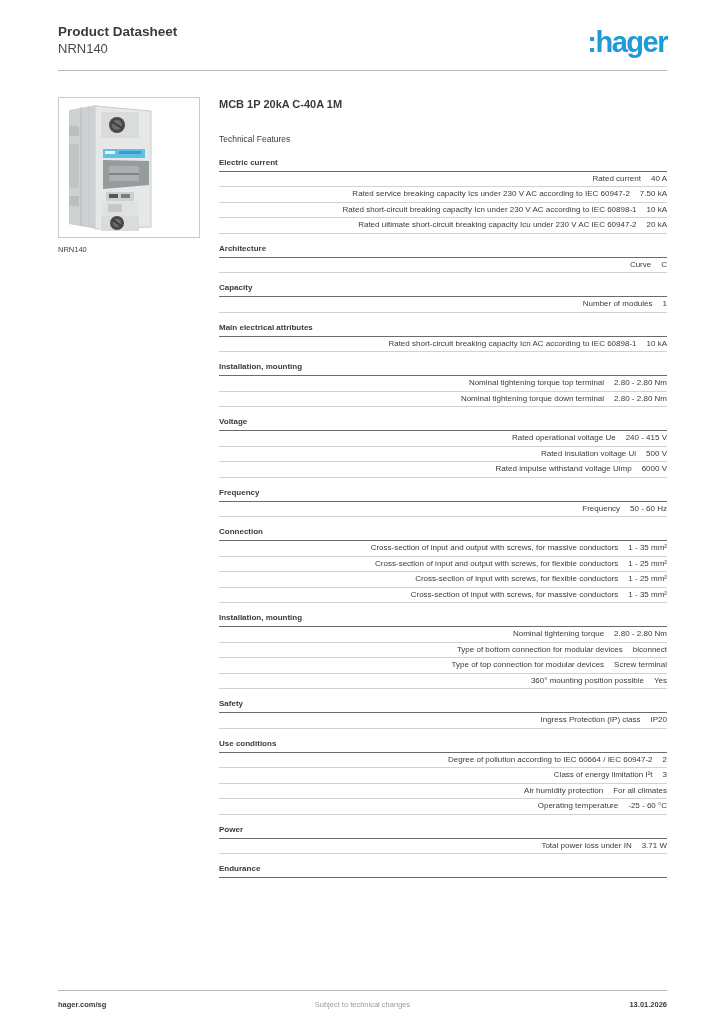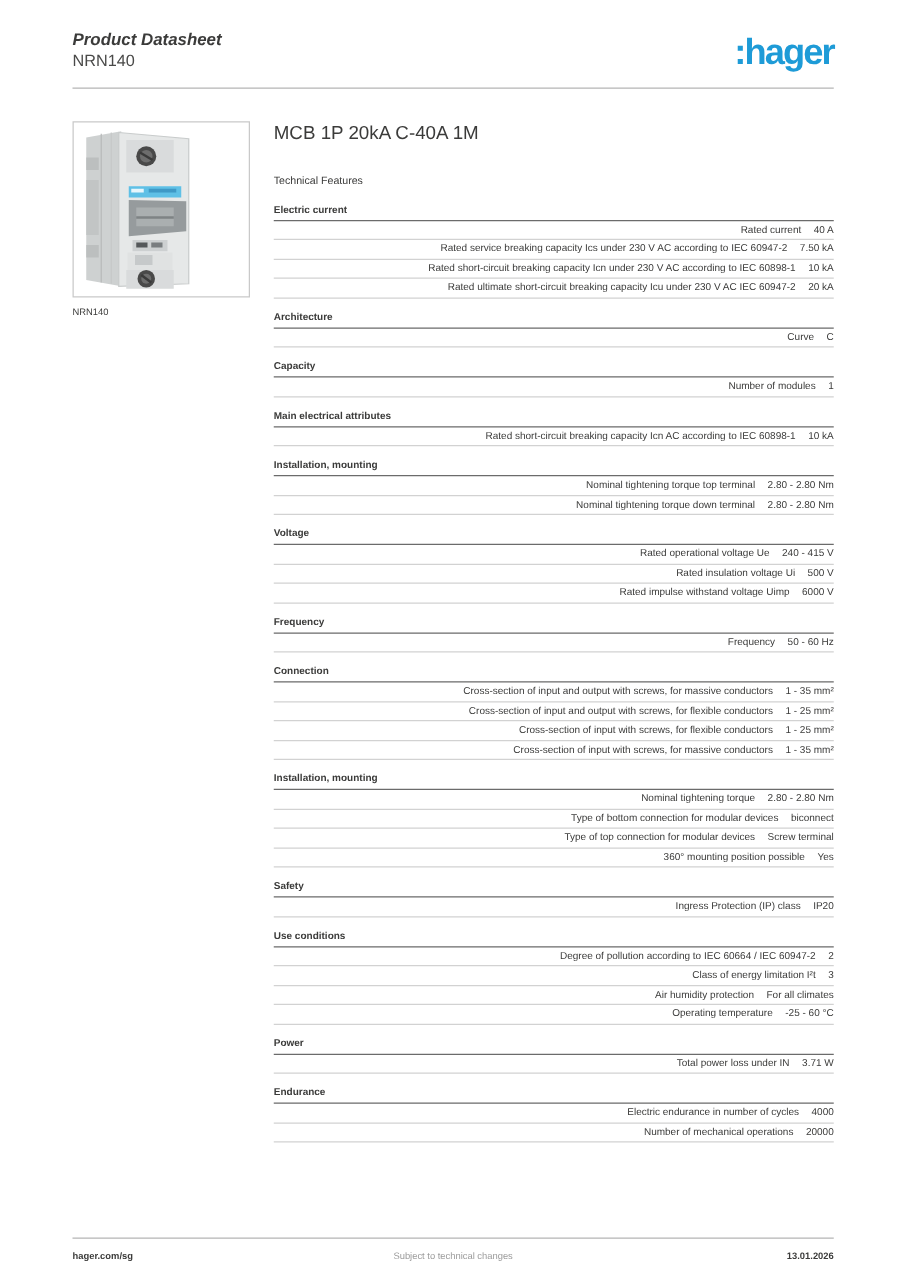--- a/index.html
+++ b/index.html
@@ -8,32 +8,32 @@
     width:724px; height:1024px;
     font-family:"Liberation Sans", sans-serif;
     color:#3b3b3a;
     position:relative;
     overflow:hidden;
   }
   .page { position:relative; width:724px; height:1024px; padding:24px 57px 0 58px; }
 
   
   .header { display:flex; justify-content:space-between; align-items:flex-start; }
-  .doc-title { font-size:13.5px; font-weight:bold; line-height:1.25; color:#3b3b3a;font-style:italic; }
+  .doc-title { font-size:13.5px; font-weight:bold; line-height:1.25; color:#3b3b3a; }
   .doc-subtitle { font-size:13px; line-height:1.3; color:#4a4a49; font-weight:normal; }
   .logo { color:#1e9bd7; font-size:29px; font-weight:bold; letter-spacing:-1.5px; line-height:1; margin-top:4px; }
   .header-rule { border:none; border-top:1px solid #b5b5b5; margin-top:12px; }
 
   
   .content { display:flex; margin-top:26px; gap:19px; }
   .left-col { width:142px; flex:0 0 142px; }
   .image-box { width:142px; height:141px; border:1px solid #c9c9c9; background:#fff; position:relative; overflow:hidden; }
   .image-caption { font-size:7.5px; margin-top:7px; color:#3b3b3a; }
   .right-col { flex:1; min-width:0; }
-  .product-title { font-size:15px; font-weight:normal; margin-top:1px; }
+  .product-title { font-size:11px; font-weight:bold; margin-top:1px; }
   .features-heading { font-size:8.5px; font-weight:normal; margin-top:24px; }
 
   
   #sections { margin-top:14px; }
   .spec-section + .spec-section { margin-top:10px; }
   .section-title { font-size:8px; font-weight:bold; line-height:10px; padding-bottom:3px; border-bottom:1px solid #6b6b6b; }
   .spec-row {
     display:flex; justify-content:flex-end; align-items:center;
     border-bottom:1px solid #d2d2d2;
     padding:3px 0; font-size:8px; line-height:8.5px;
@@ -303,31 +303,20 @@
     <div class="rows">
   <div class="spec-row">
     <span class="row-label">Total power loss under IN</span>
     <span class="row-value">3.71 W</span>
   </div>
 </div>
   </section>
 
   <section class="spec-section">
     <h3 class="section-title">Endurance</h3>
-    <div class="rows">
-  <div class="spec-row">
-    <span class="row-label">Electric endurance in number of cycles</span>
-    <span class="row-value">4000</span>
-  </div>
-
-  <div class="spec-row">
-    <span class="row-label">Number of mechanical operations</span>
-    <span class="row-value">20000</span>
-  </div>
-</div>
   </section>
 </div>
     </div>
 
   </div>
 
   <div class="footer">
     <div class="footer-row">
       <span class="footer-center">Subject to technical changes</span>
       <span class="footer-left">hager.com/sg</span>

